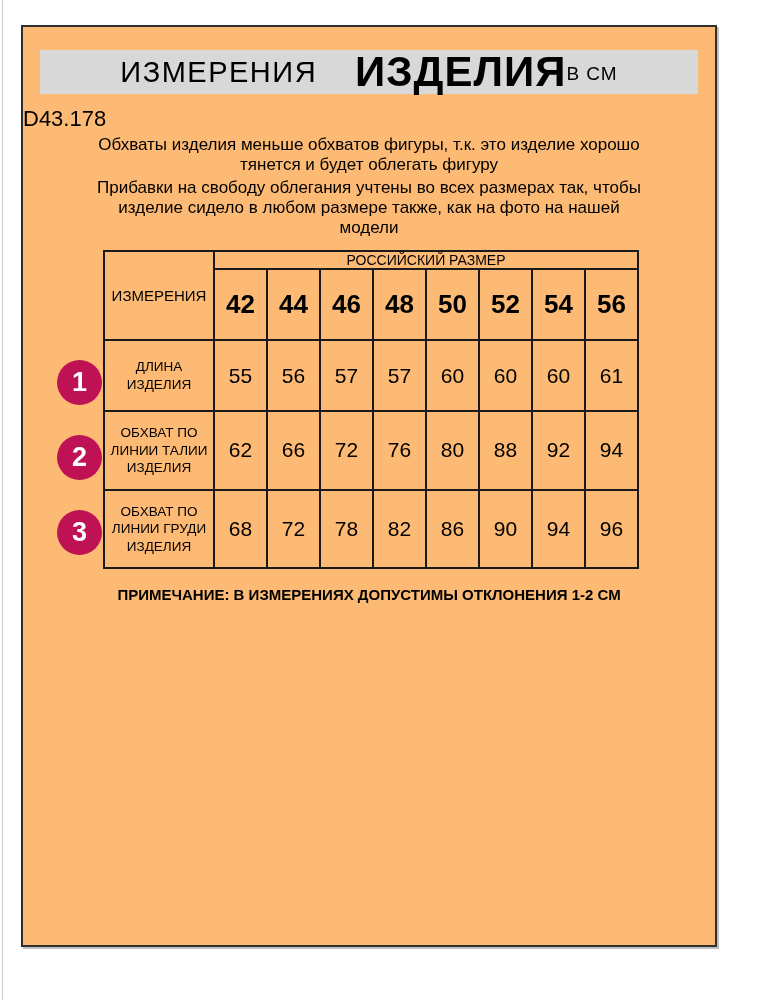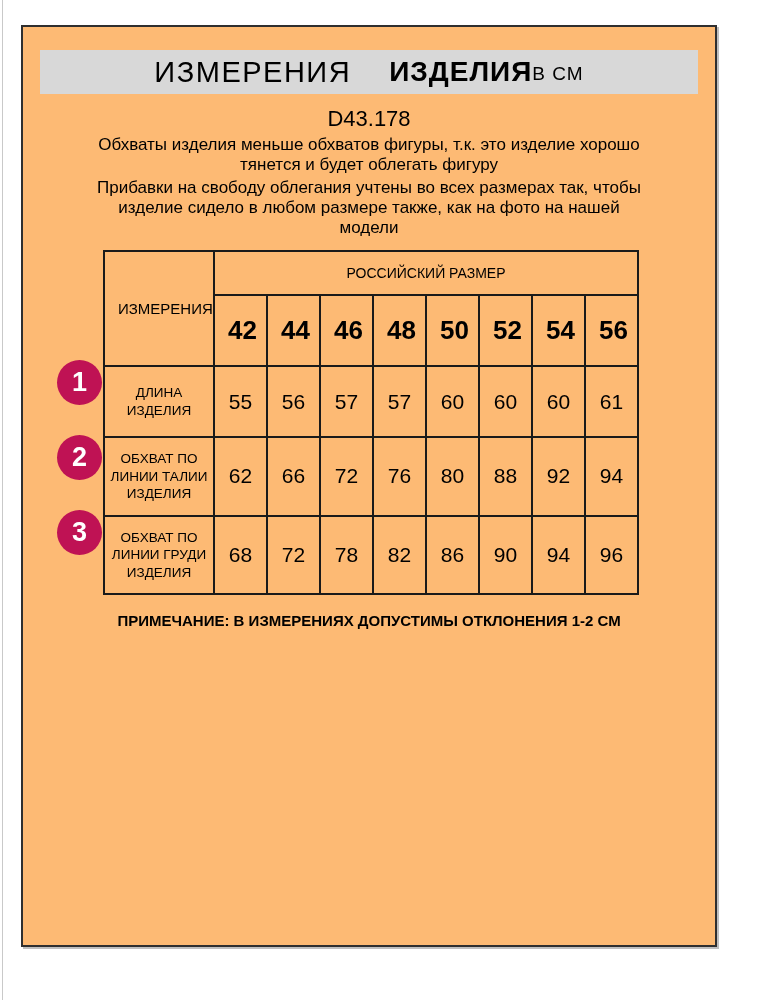--- a/index.html
+++ b/index.html
@@ -31,36 +31,35 @@
     display: flex;
     align-items: center;
     justify-content: center;
   }
   .title-regular {
     font-size: 29px;
     letter-spacing: 1.5px;
     font-weight: 400;
   }
   .title-bold {
-    font-size: 28px;
+    font-size: 42px;
     letter-spacing: 1px;
     font-weight: 700;
     margin-left: 38px;
     text-align: right;
   }
   .title-unit {
     font-size: 19px;
     letter-spacing: 1px;
     font-weight: 400;
     position: relative;
     top: 2px;
   }
   .model-code {
     margin-top: 12px;
-    text-align: center;
     font-size: 22px;
   }
   .intro {
     margin: 3px auto 0 auto;
     max-width: 560px;
     text-align: center;
     font-size: 17px;
     line-height: 20px;
   }
   .table-zone {
@@ -70,21 +69,21 @@
   }
   table.size-table {
     border-collapse: collapse;
     table-layout: fixed;
     width: 534px;
   }
   table.size-table td {
     border: 2px solid #1a1a1a;
     text-align: center;
     vertical-align: middle;
-    padding: 13px;
+    padding: 0;
   }
   col.c-label { width: 110px; }
   col.c-size  { width: 53px; }
   td.corner-header { font-size: 15px; }
   td.group-header  { height: 16px; font-size: 14px; }
   tr.sizes-row td {
     height: 71px;
     font-size: 26px;
     font-weight: 700;
   }

